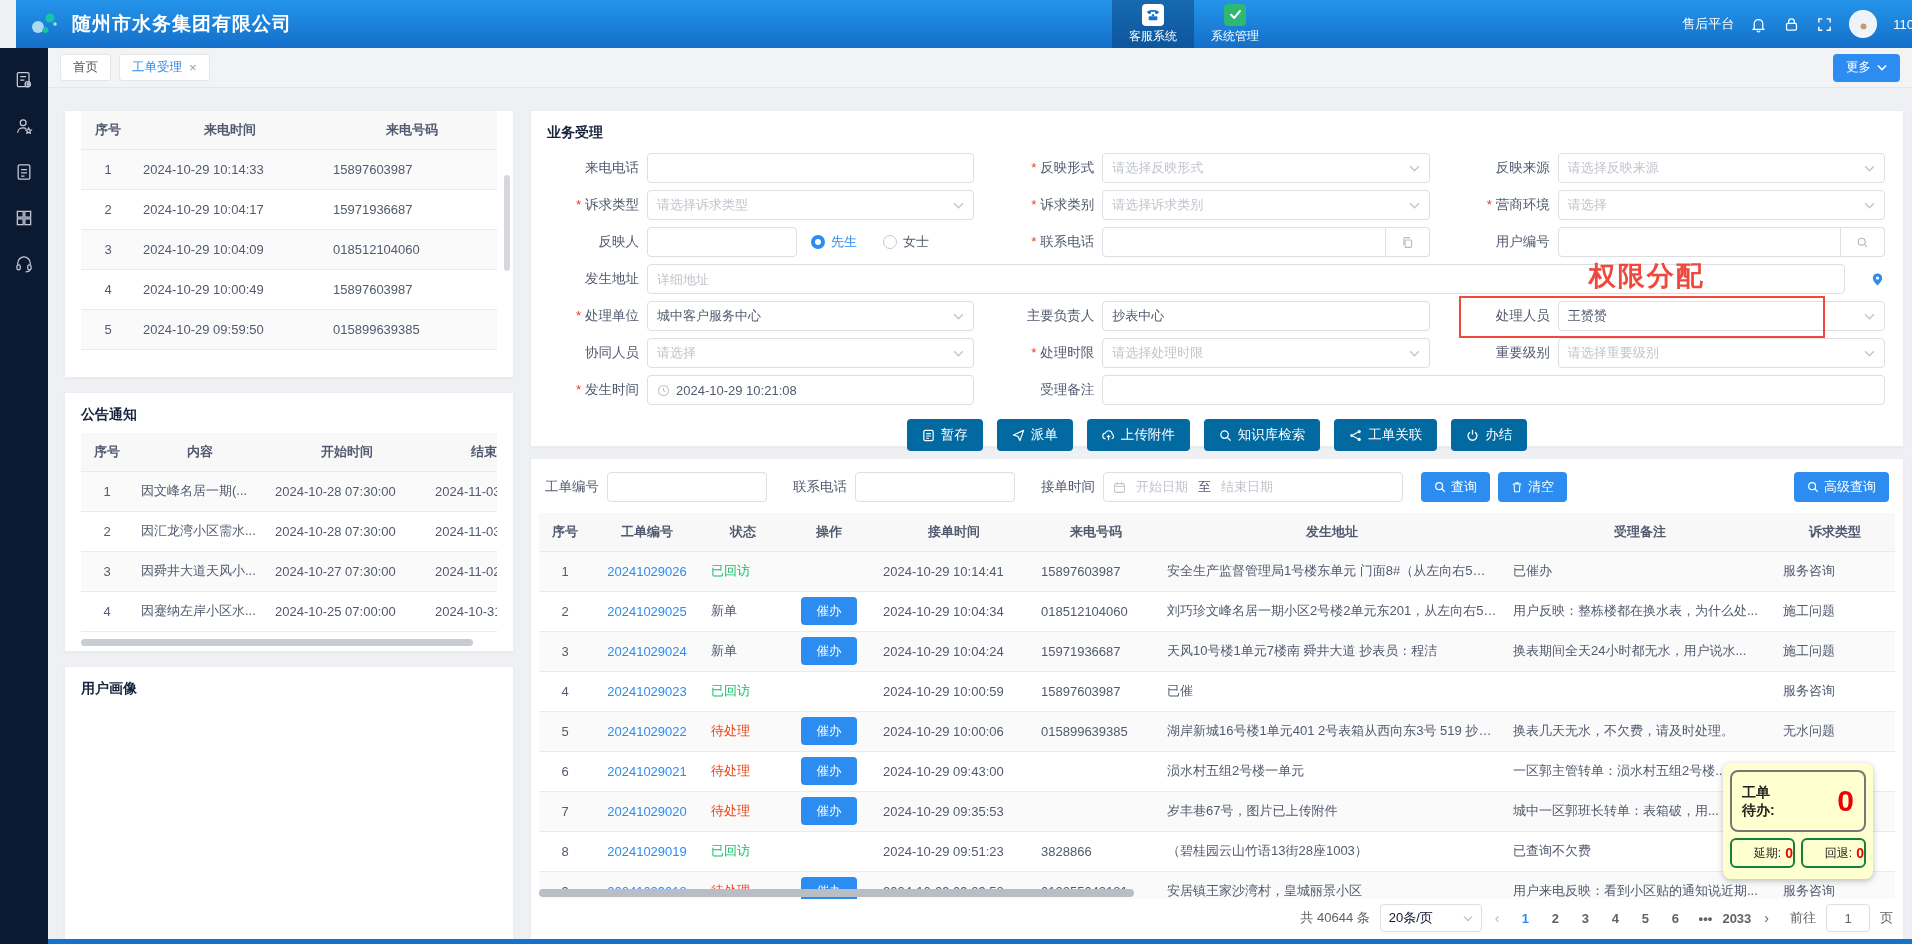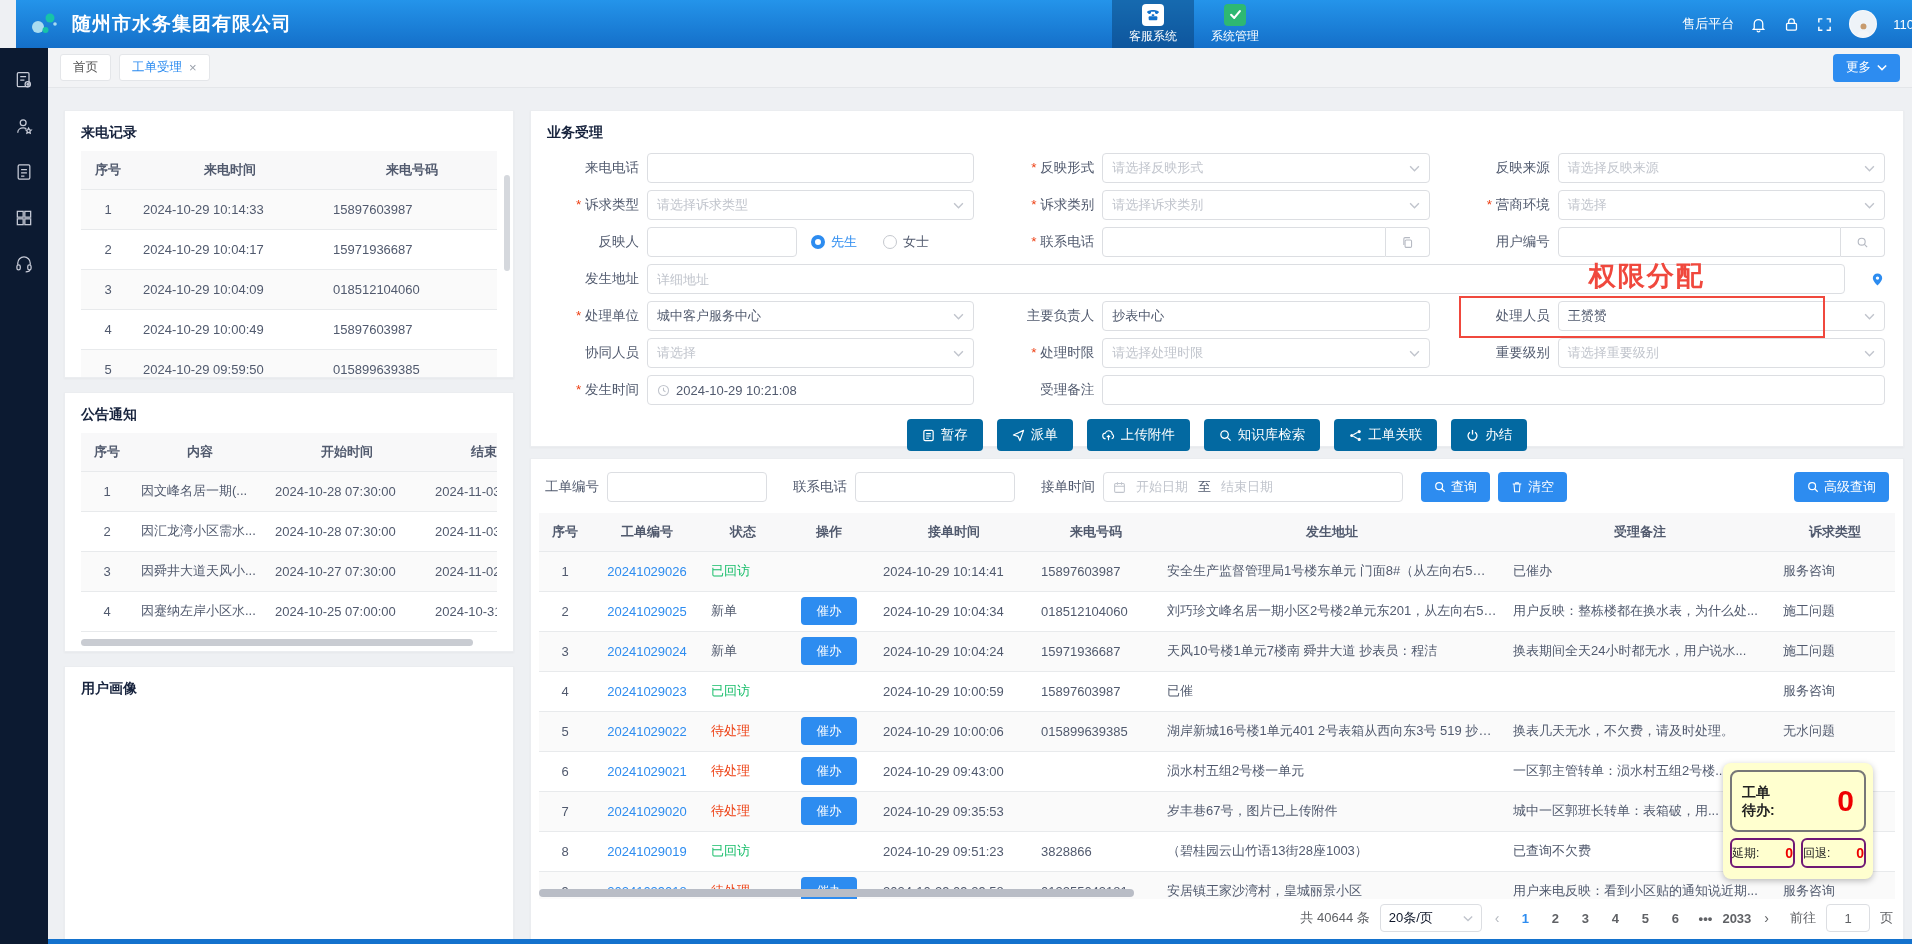--- a/index.html
+++ b/index.html
@@ -100,21 +100,21 @@
   .pages li.on { color:#2d8cf0; }
   .arrow { color:#b4b8bf; font-size:14px; cursor:pointer; padding:0 3px; }
   .goto-input { width:44px; height:28px; border:1px solid #dcdee2; border-radius:4px; text-align:center; font-size:13px; color:#606266; outline:none; font-family:inherit; }
 
   
   .todo { position:absolute; left:1723px; top:763px; width:150px; height:116px; background:#ffffcf; border-radius:8px; box-shadow:0 2px 6px rgba(0,0,0,.25); padding:7px; z-index:40; }
   .todo-main { border:2px solid #777; border-radius:8px; height:62px; display:flex; align-items:center; justify-content:space-between; padding:0 10px; }
   .todo-main .lbls { font-size:14px; font-weight:bold; color:#222; line-height:1.3; }
   .todo-main .big { font-size:30px; font-weight:bold; color:#e00; }
   .todo-sub { display:flex; gap:6px; margin-top:6px; }
-  .todo-sub > div { flex:1; border:2px solid #701a75; border-radius:6px; height:30px; display:flex; align-items:center; justify-content:space-between; gap:4px; font-size:12px; color:#222; }
+  .todo-sub > div { flex:1; border:2px solid #15803d; border-radius:6px; height:30px; display:flex; align-items:center; justify-content:flex-end; gap:4px; font-size:12px; color:#222; }
   .todo-sub b { color:#e00; font-size:14px; }
 
   .bottom-strip { position:absolute; left:0; right:0; bottom:0; height:5px; background:#1472cd; }
   svg { flex:none; }
 </style>
 </head>
 <body>
 
 <div class="app">
 
@@ -211,21 +211,20 @@
       </svg>
     <svg viewBox="0 0 24 24">
         <path d="M4.5 13v-2a7.5 7.5 0 0115 0v2"></path>
         <rect x="3.5" y="13" width="4" height="6" rx="2"></rect>
         <rect x="16.5" y="13" width="4" height="6" rx="2"></rect>
         <path d="M19 19c0 1.6-2 2.5-5 2.5"></path>
       </svg>
   </aside>
 
   <section class="panel p-calls">
-    <div class="panel-title">来电记录</div>
     <div class="mini-wrap">
       <table class="grid" style="width:418px;">
         <colgroup>
             <col style="width:54px">
             <col style="width:190px">
             <col style="width:174px">
           </colgroup>
         <thead>
             <tr>
               <th>序号</th>

